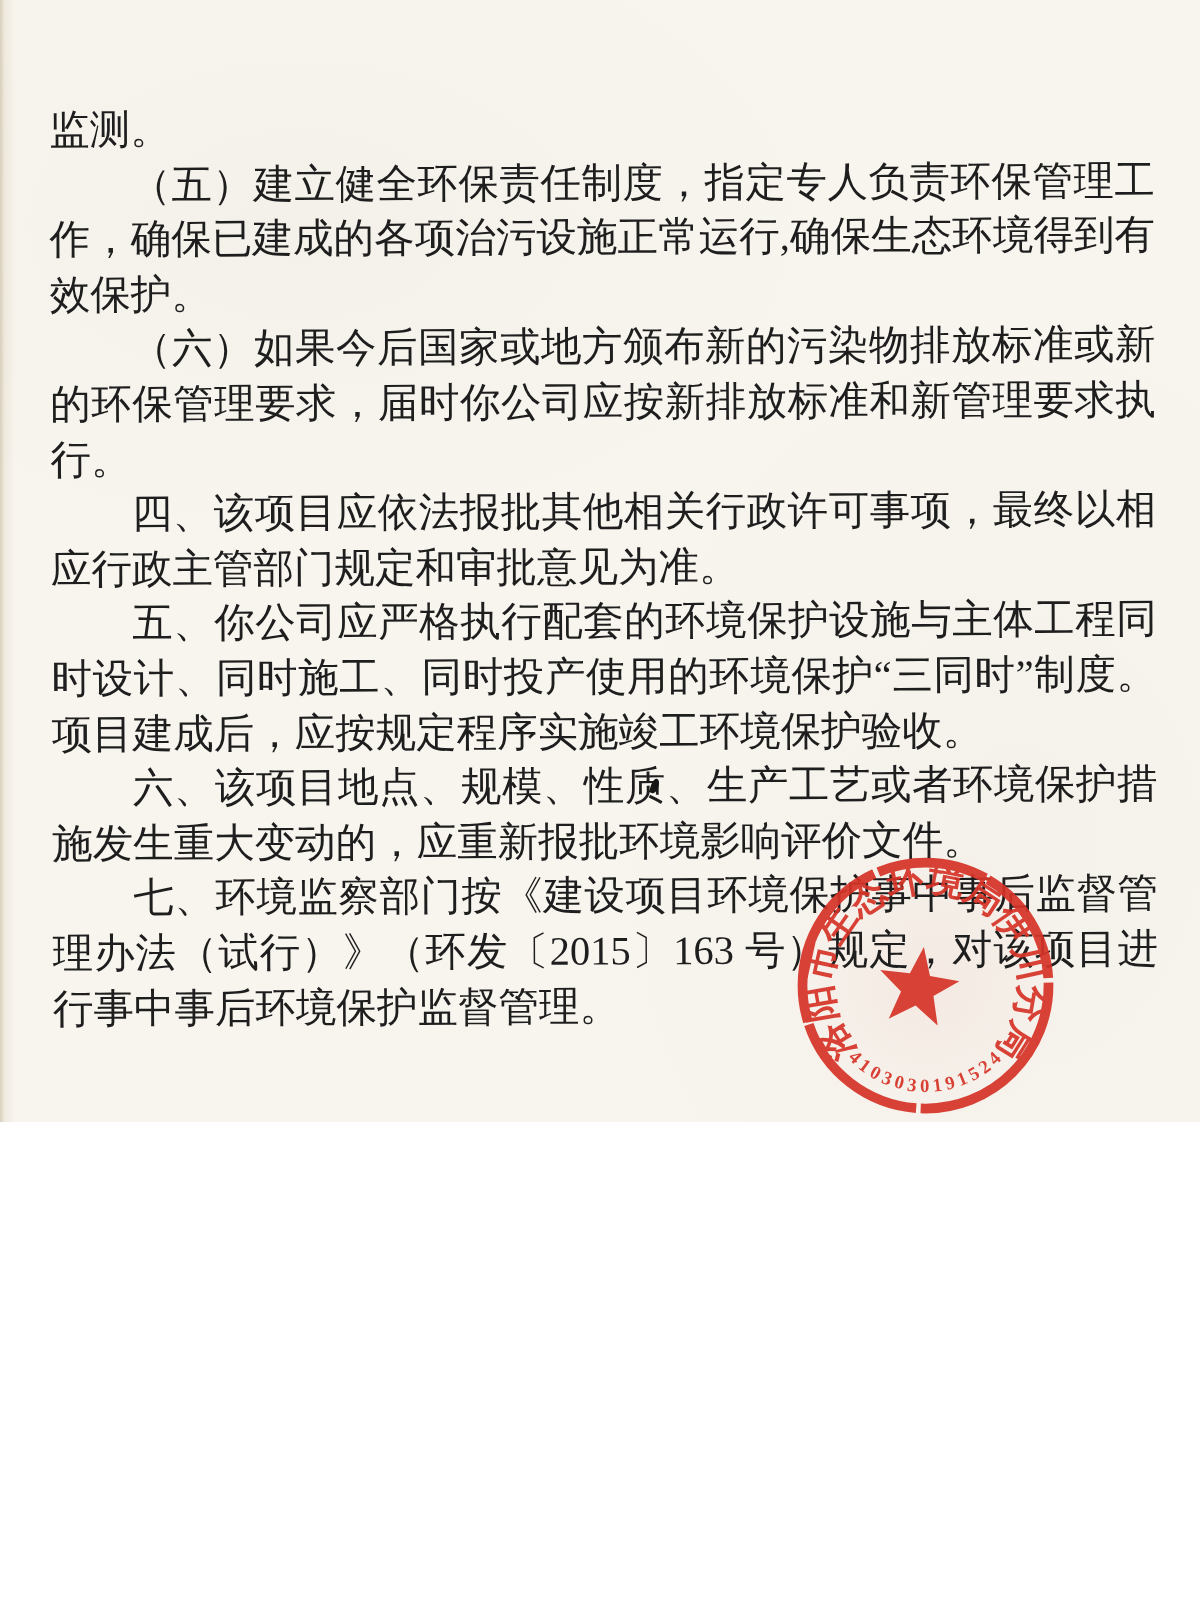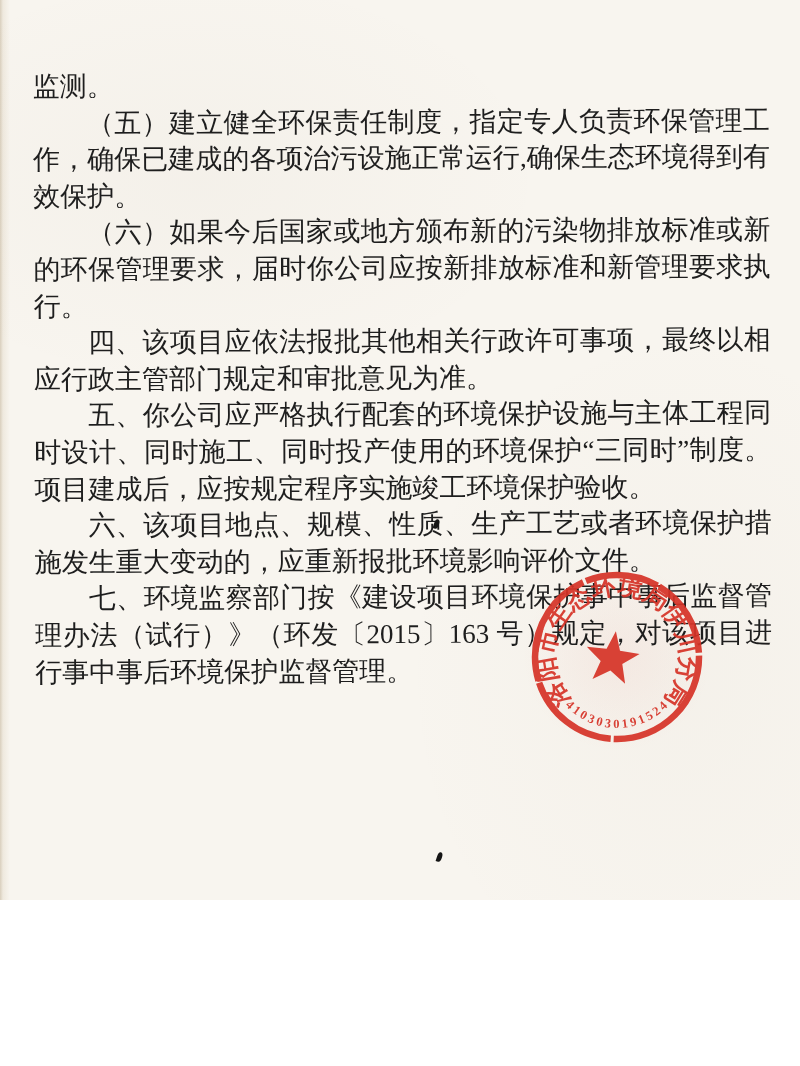--- a/index.html
+++ b/index.html
@@ -1,19 +1,19 @@
 <!DOCTYPE html>
 <html><head>
 <meta charset="utf-8">
 <style>
   html, body { margin: 0; padding: 0; }
   .page {
     position: relative;
     width: 800px;
-    height: 900px;
+    height: 748px;
     overflow: hidden;
     background:
       radial-gradient(circle 120px at 617px 657px, rgba(214,51,39,0.05), rgba(214,51,39,0) 80%),
       radial-gradient(ellipse 500px 300px at 25% 20%, rgba(120,100,70,0.03), rgba(0,0,0,0) 70%),
       radial-gradient(ellipse 400px 500px at 85% 75%, rgba(140,120,90,0.03), rgba(0,0,0,0) 70%),
       linear-gradient(90deg, #d9cfbd 0px, #efe9de 3px, #f8f5ef 10px, #f8f5ef 100%);
     font-family: "Liberation Serif", "DejaVu Serif", serif;
   }
   .doc-body {
     position: absolute;

